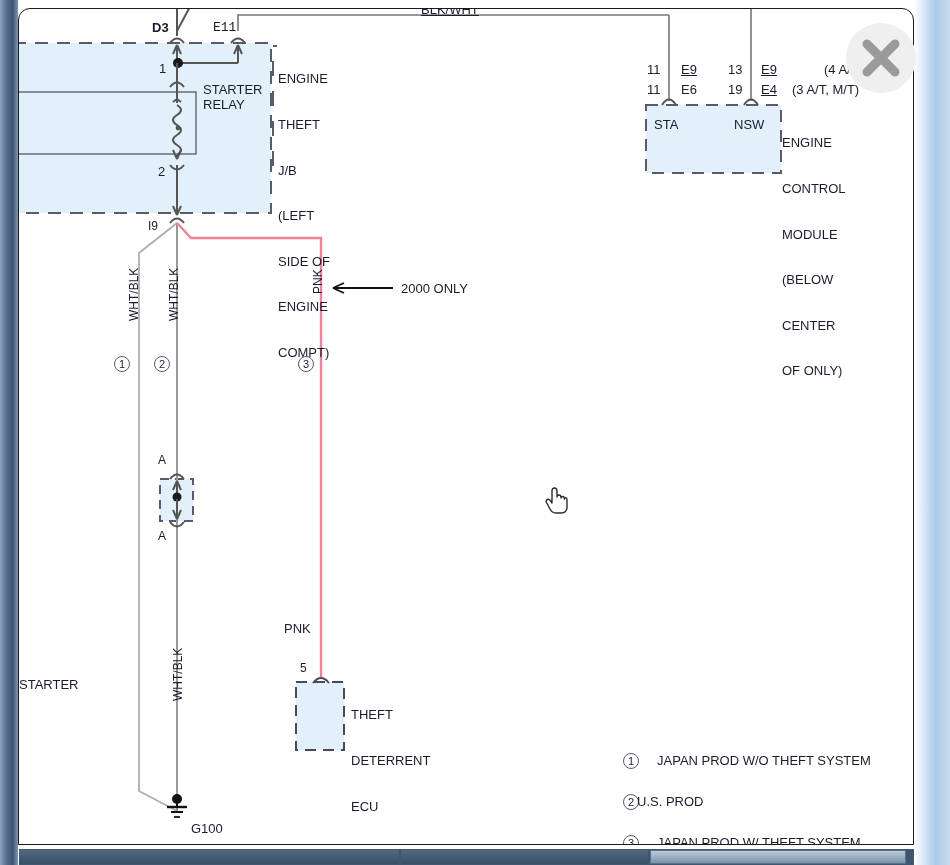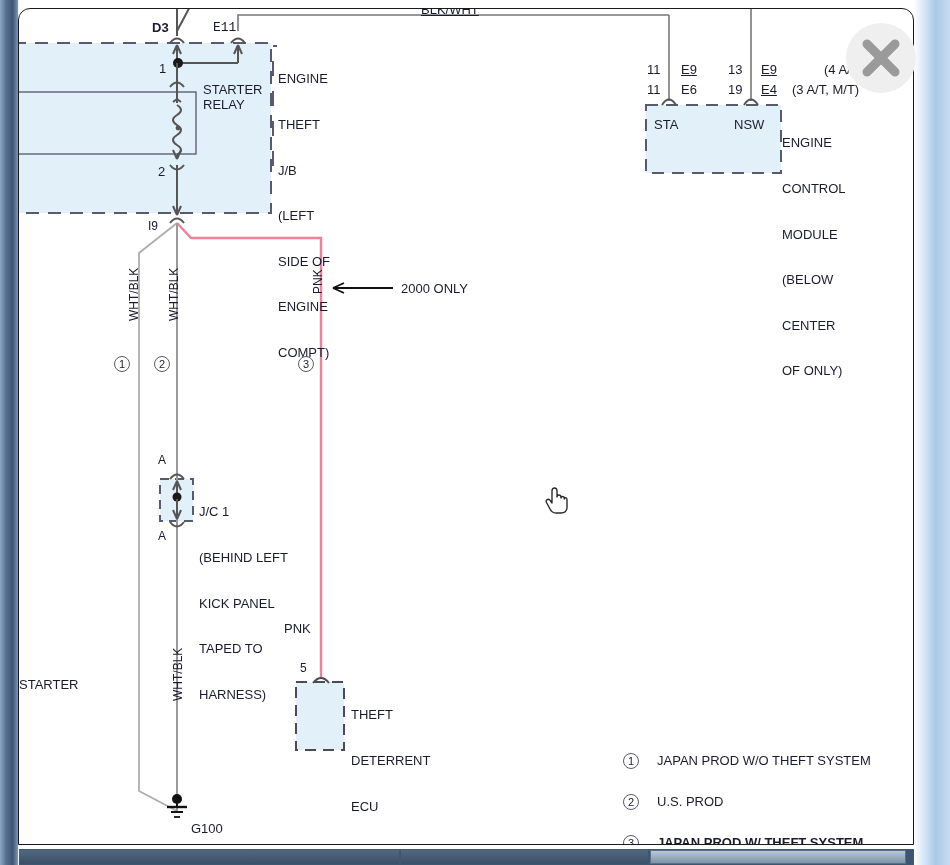--- a/index.html
+++ b/index.html
@@ -288,27 +288,20 @@
 
         <div class="lbl" style="left:400px; top:280px;">2000 ONLY</div>
 
         <div class="circnum" style="left:113px; top:355px;">1</div>
         <div class="circnum" style="left:153px; top:355px;">2</div>
         <div class="circnum" style="left:297px; top:355px;">3</div>
 
         <div class="lbl small" style="left:157px; top:452px;">A</div>
         <div class="lbl small" style="left:157px; top:528px;">A</div>
 
-        <div class="lbl multi" style="left:198px; top:473px;">
-          <div>J/C 1</div>
-          <div>(BEHIND LEFT</div>
-          <div>KICK PANEL</div>
-          <div>TAPED TO</div>
-          <div>HARNESS)</div>
-        </div>
 
         <div class="lbl small" style="left:299px; top:660px;">5</div>
 
         <div class="lbl multi" style="left:350px; top:676px;">
           <div>THEFT</div>
           <div>DETERRENT</div>
           <div>ECU</div>
           <div>(BEHIND DASH,</div>
           
           
@@ -320,24 +313,24 @@
           
           
         </div>
 
         <div class="lbl" style="left:18px; top:676px;">STARTER</div>
 
         <div class="circnum" style="left:622px; top:752px;">1</div>
         <div class="lbl" style="left:656px; top:752px;">JAPAN PROD W/O THEFT SYSTEM</div>
 
         <div class="circnum" style="left:622px; top:793px;">2</div>
-        <div class="lbl" style="left:656px; top:793px;">U.S. PROD</div>
+        <div class="lbl" style="left:636px; top:793px;">U.S. PROD</div>
 
         <div class="circnum" style="left:622px; top:834px;">3</div>
-        <div class="lbl" style="left:656px; top:834px;font-weight:bold;">JAPAN PROD W/ THEFT SYSTEM</div>
+        <div class="lbl" style="left:656px; top:834px;">JAPAN PROD W/ THEFT SYSTEM</div>
 
       </div>
     </div>
   </div>
 
   <div id="close-button" title="Close">
     <svg width="70" height="70" viewBox="0 0 70 70">
       <line x1="21" y1="21" x2="49" y2="49" stroke="#9a9a9a" stroke-width="9" stroke-linecap="round"></line>
       <line x1="49" y1="21" x2="21" y2="49" stroke="#9a9a9a" stroke-width="9" stroke-linecap="round"></line>
     </svg>

